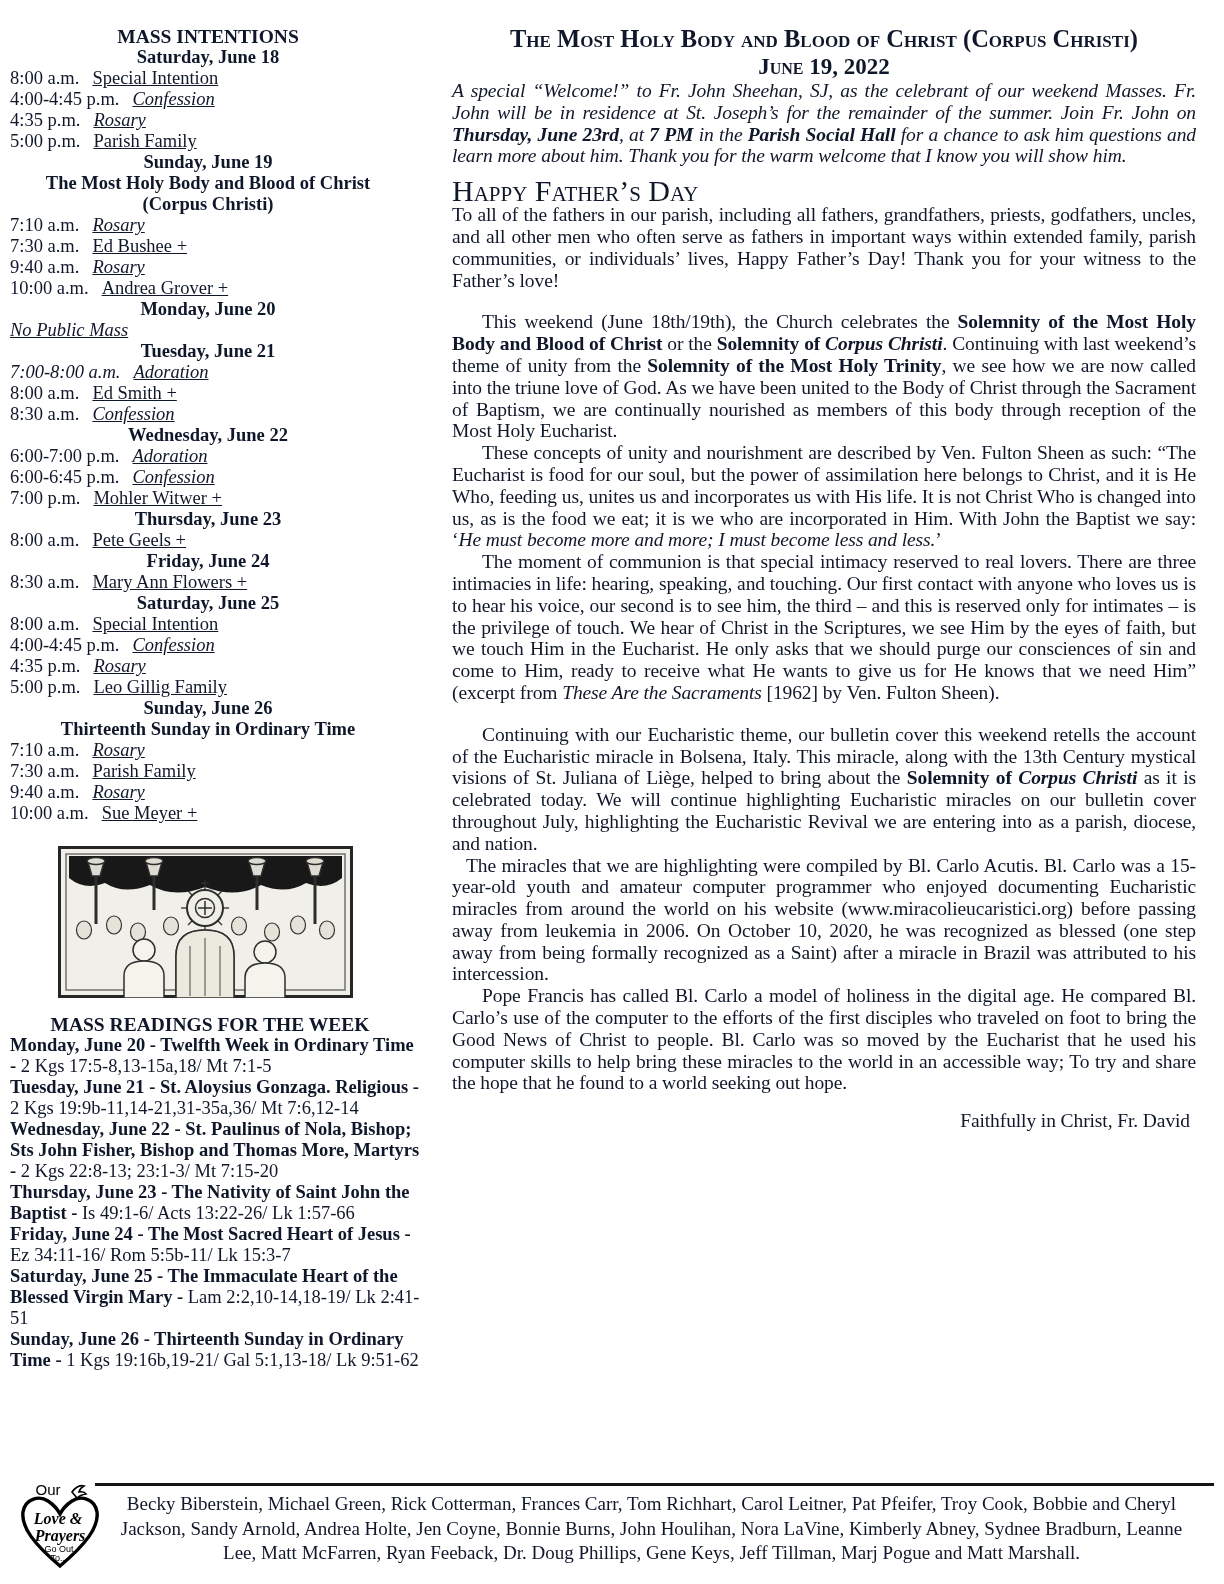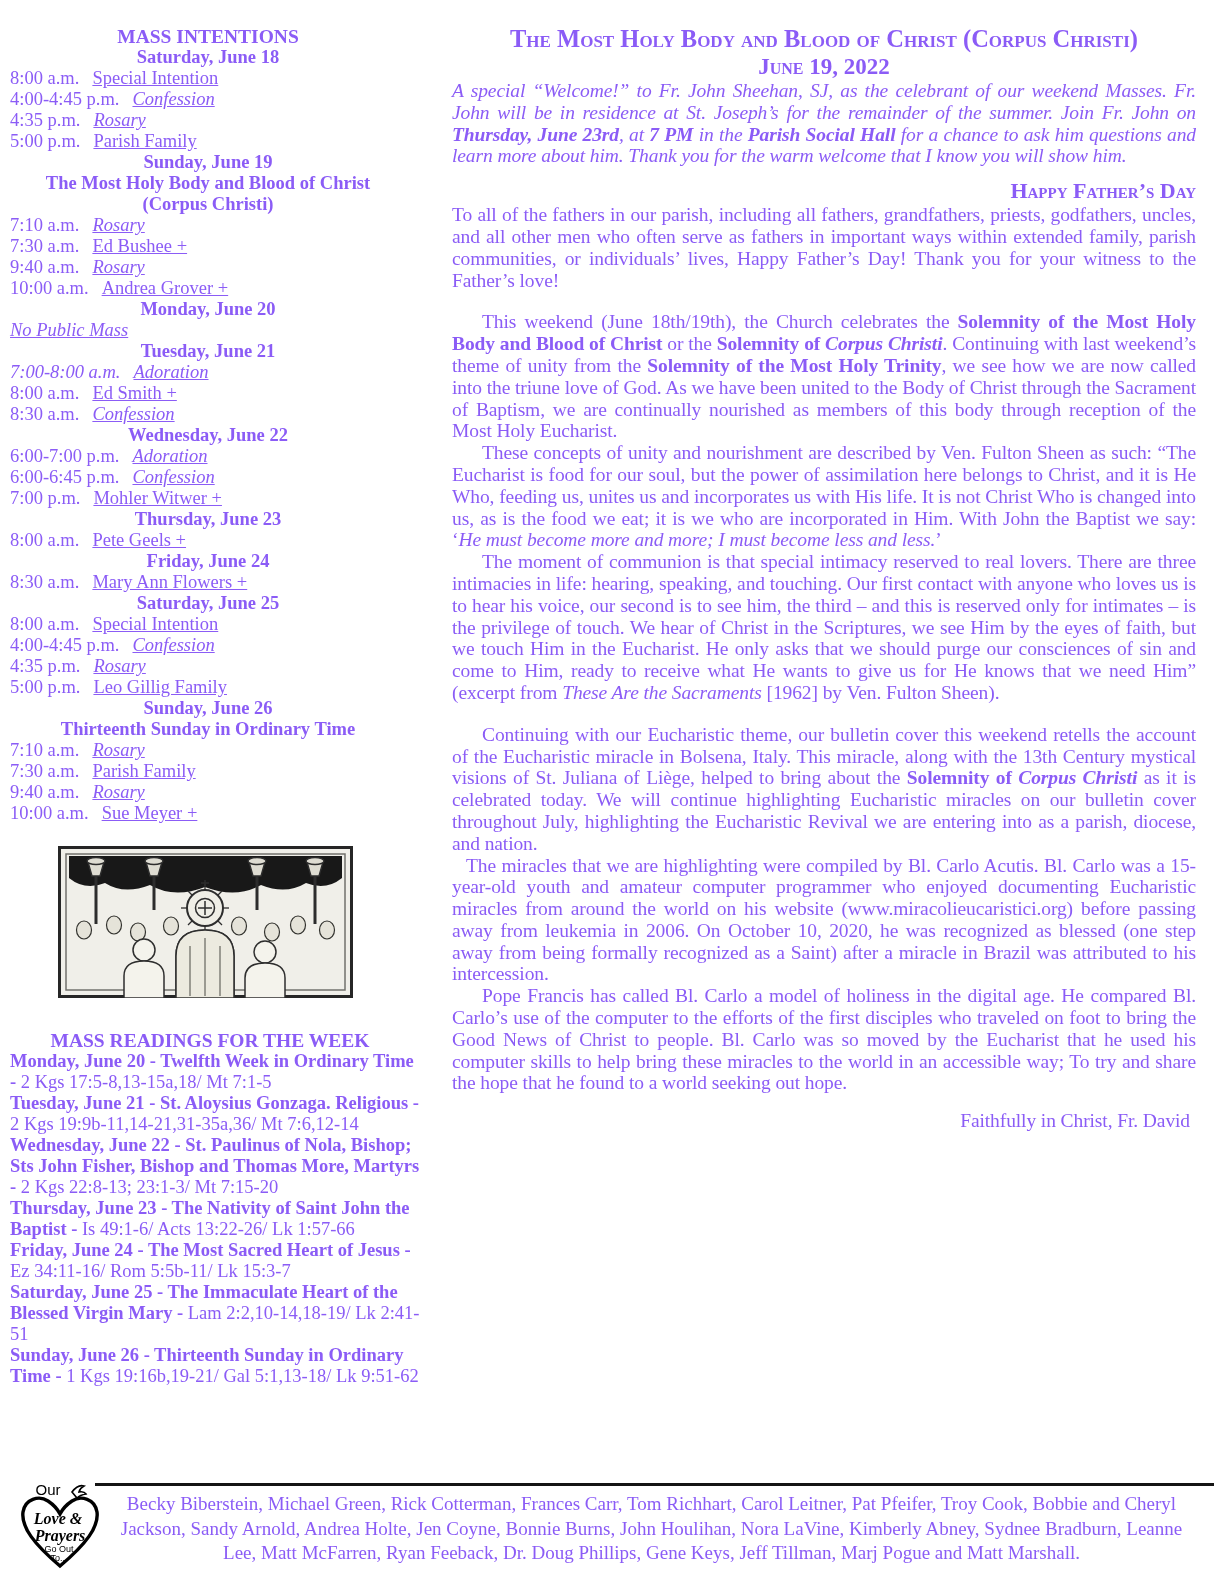--- a/index.html
+++ b/index.html
@@ -1,50 +1,50 @@
 <!DOCTYPE html>
 <html><head>
 <meta charset="utf-8">
 <style>
   html,body { margin:0; padding:0; background:#ffffff; }
   .page {
     position:relative; width:1224px; height:1584px; background:#ffffff;
-    font-family:"Liberation Serif", serif; color:#8b5cf6; overflow:hidden;
+    font-family:"Liberation Serif", serif; color:#0f172a; overflow:hidden;
   }
   .bold { font-weight:bold; }
   .it { font-style:italic; }
 
   
   .left-col { position:absolute; left:10px; top:26px; width:424px;
               font-size:18.5px; line-height:21px; }
   .mi-title { font-weight:bold; text-align:center; width:396px; font-size:19.5px; }
   .mass-intentions { width:424px; }
   .mi-header { font-weight:bold; text-align:center; width:396px; }
   .mi-entry { white-space:nowrap;text-decoration:underline; }
   .mi-time { display:inline-block; }
   .mi-desc { margin-left:13px; }
   .mi-desc.no-time { margin-left:0; }
 
   .procession-wrap { margin:22px 0 0 48px; width:295px; height:152px; }
 
-  .readings { margin-top:32px; width:414px; }
+  .readings { margin-top:16px; width:414px; }
   .readings-title { font-weight:bold; text-align:center; width:400px; font-size:19.5px; }
   .reading-item { text-align:left; }
 
   
   .right-col { position:absolute; left:452px; top:24px; width:744px;
                font-size:19.5px; line-height:21.8px; text-align:justify;
                letter-spacing:-0.1px; }
   .doc-title { text-align:center; font-weight:bold; font-variant:small-caps;
                font-size:24.5px; line-height:29px; letter-spacing:0; }
   .doc-date  { text-align:center; font-weight:bold; font-variant:small-caps;
                font-size:23px; line-height:27px; letter-spacing:0; }
   .welcome { font-style:italic; margin-top:7px; }
-  .section-heading { text-align:right; font-weight:bold; font-variant:small-caps;
-                     font-size:22px; line-height:26px; margin-top:11px; letter-spacing:0; }
+  .section-heading { text-align:left; font-weight:normal; font-variant:small-caps;
+                     font-size:30px; line-height:26px; margin-top:11px; letter-spacing:0; }
   p.para { margin:0; }
   p.para.gap { margin-top:20px; }
   p.para.indent-lg { text-indent:30px; }
   p.para.indent-sm { text-indent:14px; }
   .signature { text-align:right; margin-top:16px; padding-right:6px; }
 
   
   .footer-rule { position:absolute; left:95px; top:1483px; width:1119px;
                  height:3px; background:#141414; }
   .footer-logo { position:absolute; left:14px; top:1482px; width:92px; height:92px; }

